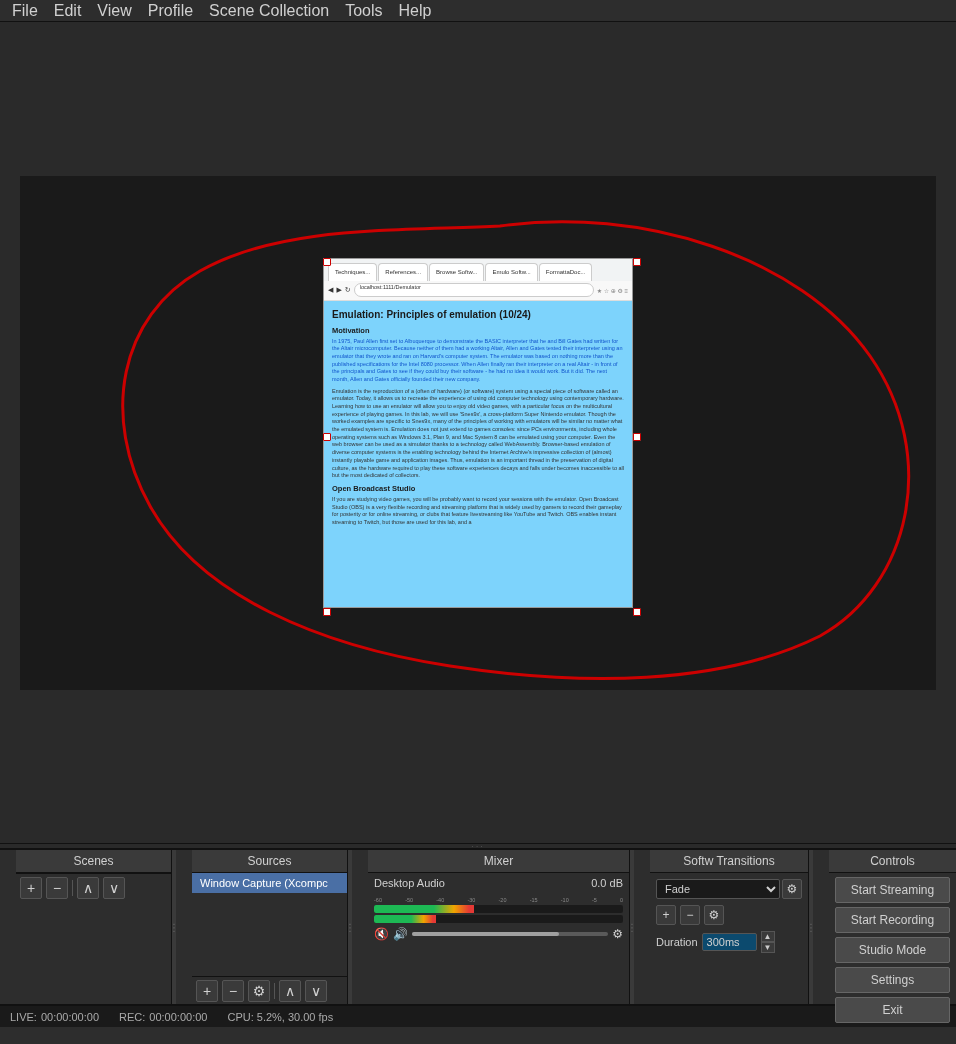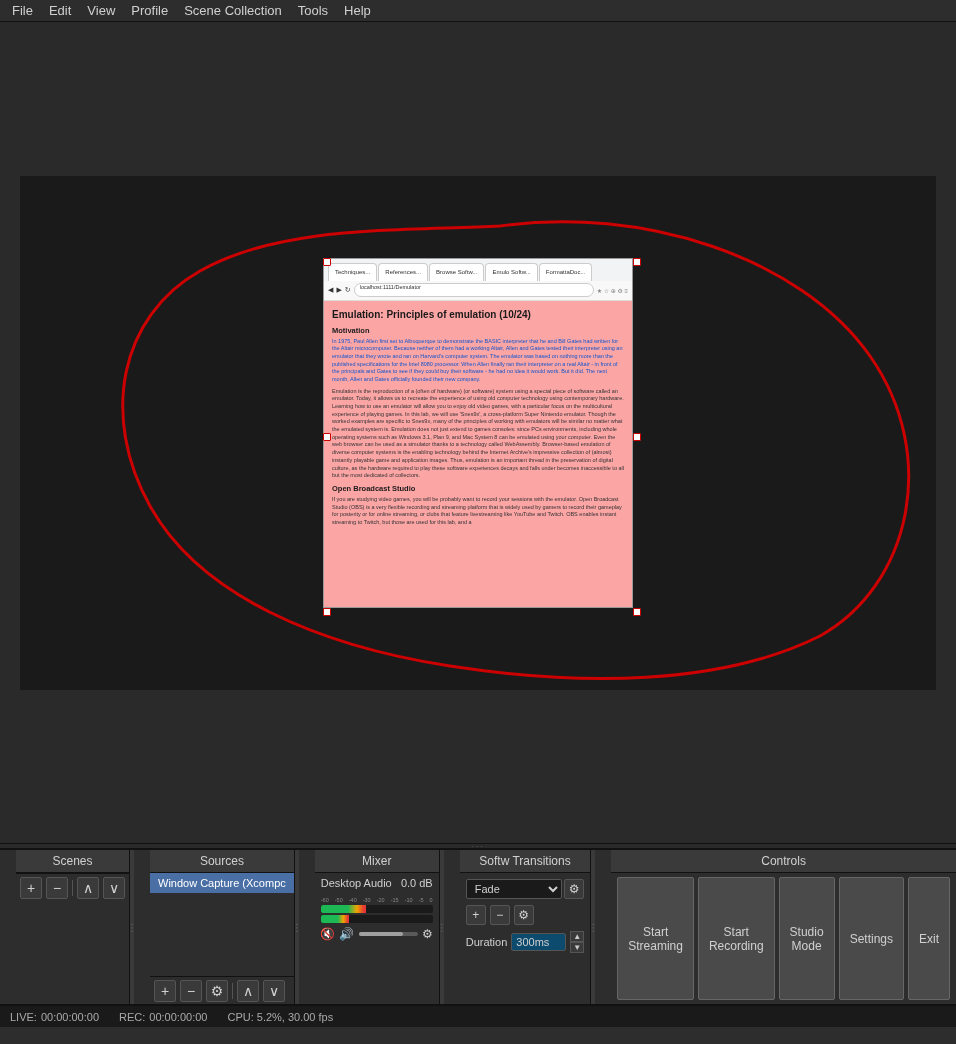--- a/index.html
+++ b/index.html
@@ -22,21 +22,21 @@
       align-items: center;
       height: 22px;
       padding: 0 4px;
       border-bottom: 1px solid #111;
       flex-shrink: 0;
     }
     .menu-item {
       padding: 2px 8px;
       color: #d0d0d0;
       cursor: pointer;
-      font-size: 13px;
+      font-size: 16px;
       text-align: right;
     }
 
     
     #preview-area {
       flex: 1;
       background: #2a2a2a;
       display: flex;
       align-items: center;
       justify-content: center;
@@ -51,21 +51,21 @@
       position: relative;
       display: flex;
       align-items: center;
       justify-content: center;
     }
 
     
     .browser-window {
       width: 310px;
       height: 350px;
-      background: #fca5a5;
+      background: #7dd3fc;
       border: 1px solid #999;
       position: absolute;
       top: 50%;
       left: 50%;
       transform: translate(-50%, -50%);
       overflow: hidden;
       font-size: 7px;
       color: #333;
     }
 
@@ -369,21 +369,21 @@
     
     #controls-panel {
       flex: 1;
       border-right: none;
     }
 
     .controls-content {
       padding: 4px 6px;
       flex: 1;
       display: flex;
-      flex-direction: row;
+      flex-direction: column;
       gap: 4px;
     }
 
     .ctrl-btn {
       background: #4a4a4a;
       border: 1px solid #666;
       color: #d0d0d0;
       padding: 5px 10px;
       cursor: pointer;
       border-radius: 2px;

